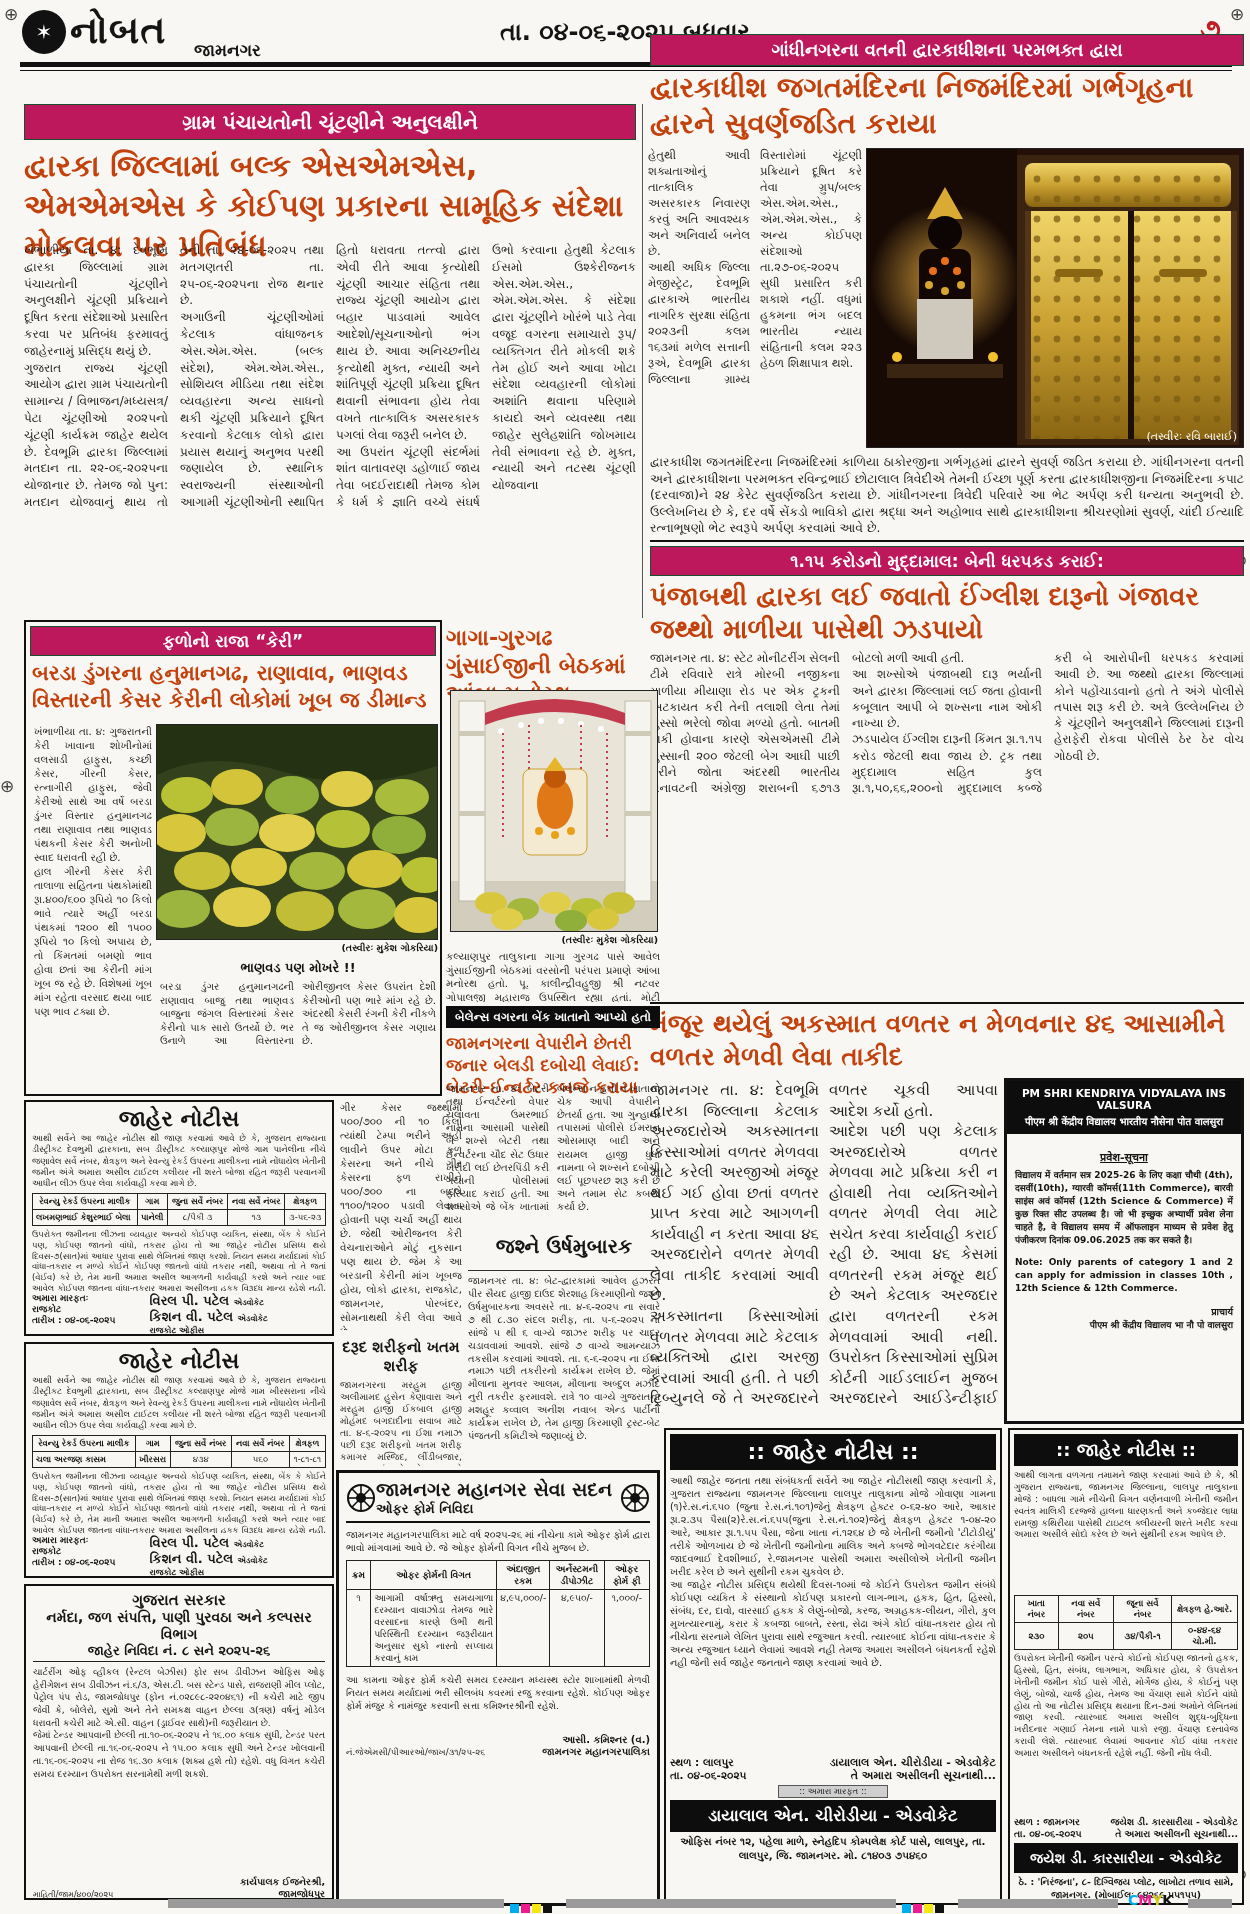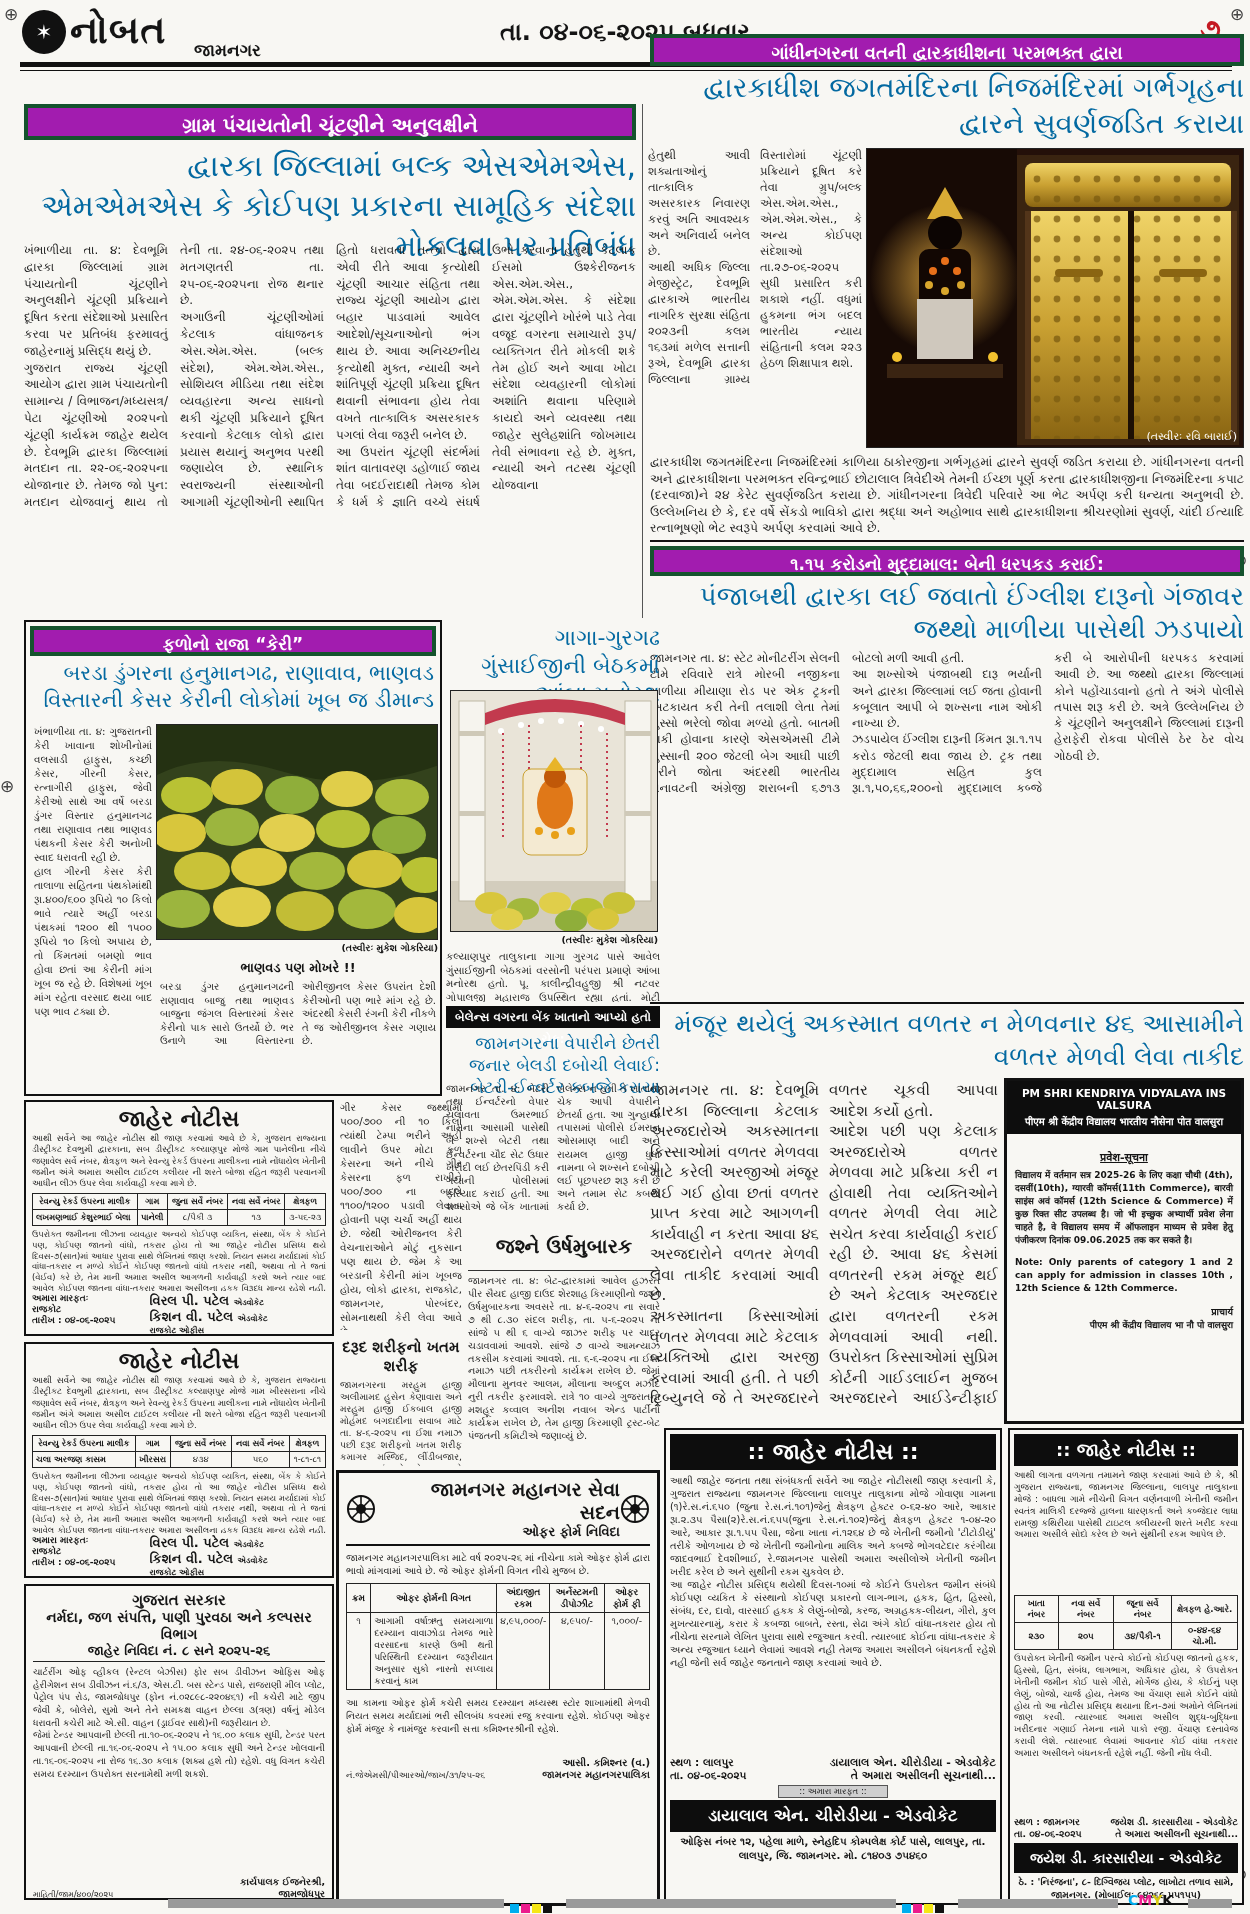--- a/index.html
+++ b/index.html
@@ -4,22 +4,22 @@
 <style>
   html,body{margin:0;padding:0;background:#e8e8e4;}
   *{box-sizing:border-box;}
   #paper{position:relative;width:1250px;height:1914px;margin:0 auto;background:#f8f7f3;color:#141414;
          font-family:"DejaVu Sans","Liberation Sans",sans-serif;overflow:hidden;}
   .abs{position:absolute;}
   .just{text-align:justify;text-justify:inter-word;}
   .pre{white-space:pre-line;}
   .ctr{text-align:center;}
   .clip{overflow:hidden;}
-  .kicker{background:#a21caf;color:#fff;font-weight:bold;text-align:center;border:4px solid #14532d;}
-  .headline{font-weight:400;text-align:right;color:#0369a1;}
+  .kicker{background:#be185d;color:#fff;font-weight:bold;text-align:center;border:1px solid #14532d;}
+  .headline{font-weight:700;text-align:left;color:#c2410c;}
   .bodytext{color:#1b1b1b;}
   .rule{background:#111;}
   .box{border:2px solid #111;background:#f8f7f3;}
   .blackbar{background:#0d0d0d;color:#fff;font-weight:bold;text-align:center;}
   table{border-collapse:collapse;width:100%;}
   th,td{border:1px solid #222;padding:2px 3px;vertical-align:middle;}
   th{font-weight:bold;text-align:center;}
   .credit{color:#fff;font-size:11px;}
   .regmark{color:#444;font-size:17px;}
   .cmyk-dot{display:inline-block;width:9px;height:9px;margin-right:2px;vertical-align:middle;}
@@ -330,21 +330,21 @@
       <svg width="30" height="30" viewBox="0 0 30 30">
           <circle cx="15" cy="15" r="13" fill="none" stroke="#111" stroke-width="2"></circle>
           <circle cx="15" cy="15" r="5" fill="#111"></circle>
           <g stroke="#111" stroke-width="1.6">
             <line x1="15" y1="2" x2="15" y2="28"></line>
             <line x1="2" y1="15" x2="28" y2="15"></line>
             <line x1="5.8" y1="5.8" x2="24.2" y2="24.2"></line>
             <line x1="24.2" y1="5.8" x2="5.8" y2="24.2"></line>
           </g>
         </svg>
-      <div style="flex:1;text-align:right;margin-left:24px;">
+      <div style="flex:1;text-align:left;">
         <div style="font-size:19px;font-weight:900;">જામનગર મહાનગર સેવા સદન</div>
         <div style="font-size:13px;font-weight:bold;">ઓફર ફોર્મ નિવિદા</div>
       </div>
       <svg width="30" height="30" viewBox="0 0 30 30">
           <circle cx="15" cy="15" r="13" fill="none" stroke="#111" stroke-width="2"></circle>
           <circle cx="15" cy="15" r="5" fill="#111"></circle>
           <g stroke="#111" stroke-width="1.6">
             <line x1="15" y1="2" x2="15" y2="28"></line>
             <line x1="2" y1="15" x2="28" y2="15"></line>
             <line x1="5.8" y1="5.8" x2="24.2" y2="24.2"></line>

